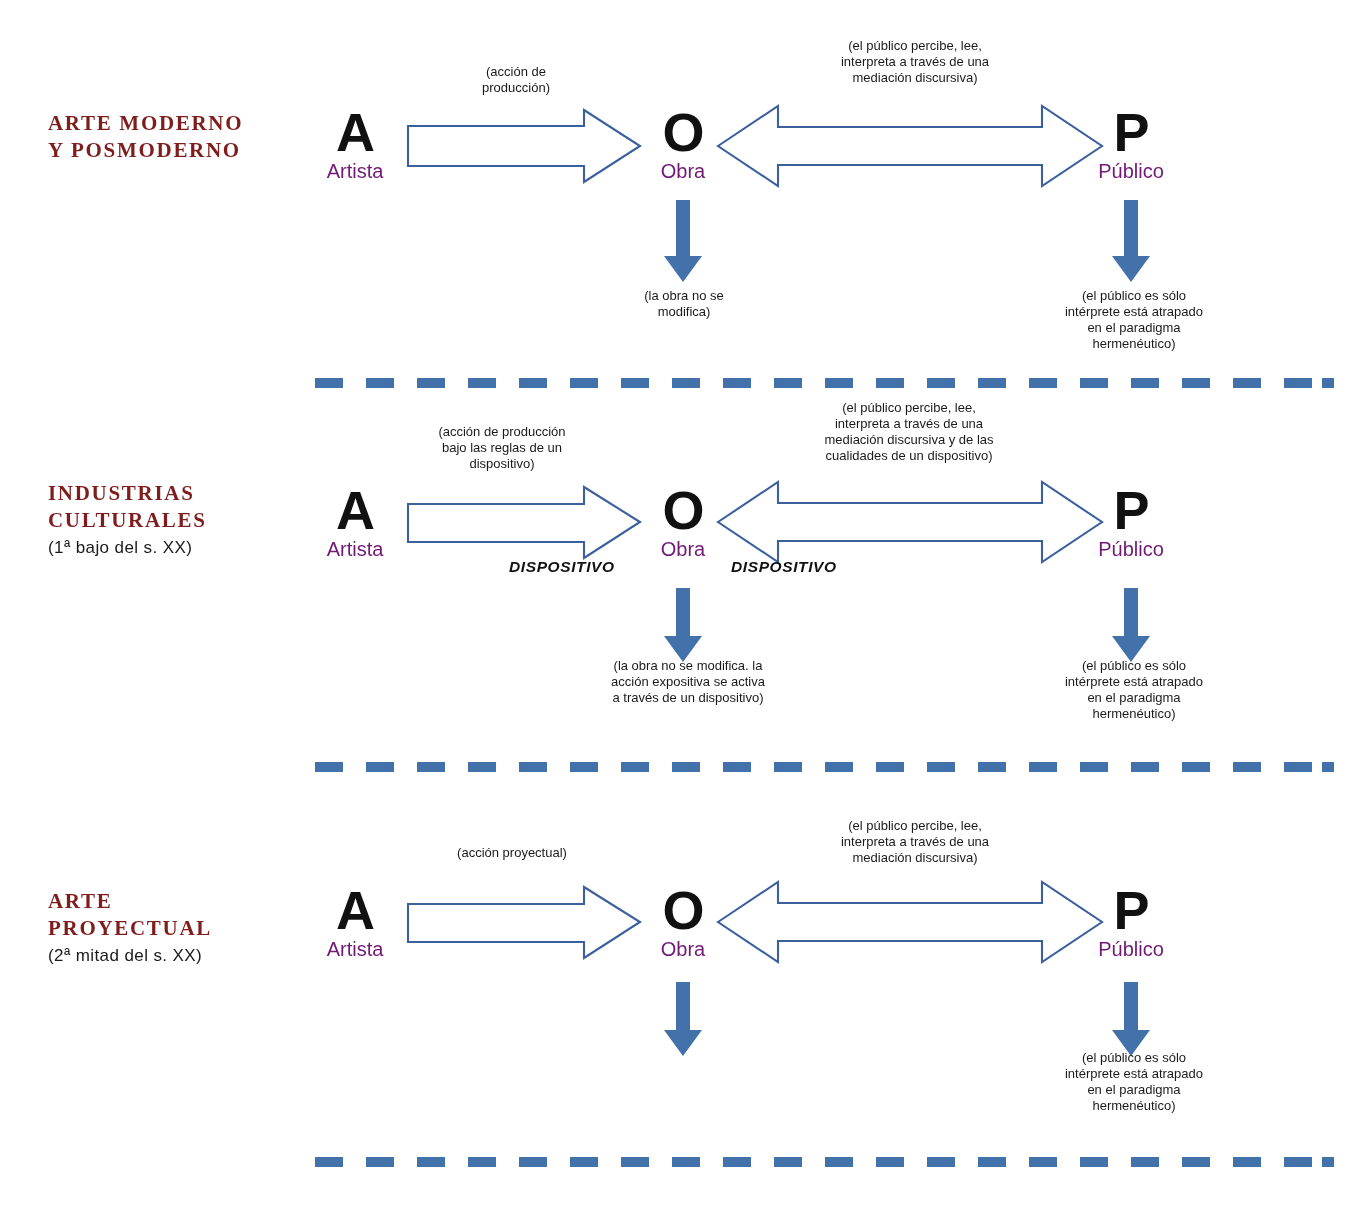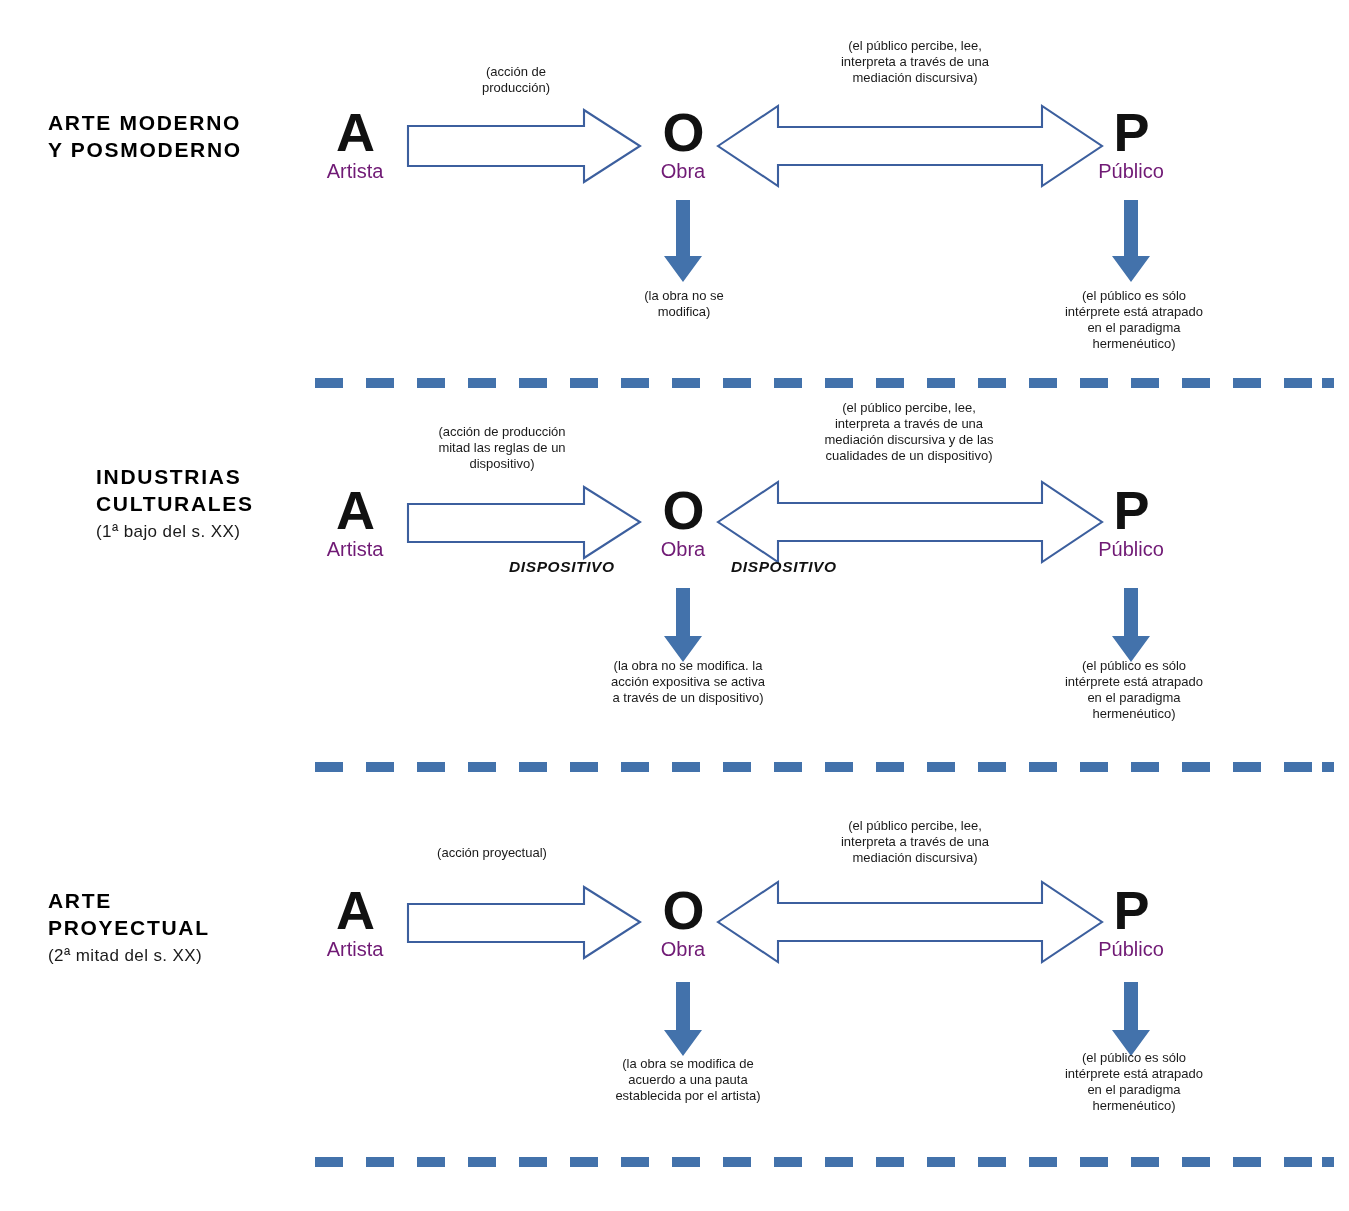--- a/index.html
+++ b/index.html
@@ -24,23 +24,24 @@
     position: absolute;
     left: 48px;
     width: 270px;
     text-align: left;
   }
   .sec-head .title {
     font-weight: bold;
     font-size: 21px;
     letter-spacing: 1.7px;
     line-height: 1.28;
-    color: #000000;
+    color: #7f1d1d;
     text-transform: uppercase;
     white-space: pre-line;
+    font-family: Liberation Serif, serif;
   }
   .sec-head .sub {
     font-size: 17px;
     letter-spacing: 0.4px;
     color: #1a1a1a;
     margin-top: 4px;
     font-weight: normal;
   }
 
   
@@ -216,41 +217,41 @@
   <div class="note" style="left:744px; top:38px; width:342px;">(el público percibe, lee,
 interpreta a través de una
 mediación discursiva)</div>
   <div class="note" style="left:566px; top:288px; width:236px;">(la obra no se
 modifica)</div>
   <div class="note" style="left:988px; top:288px; width:292px;">(el público es sólo
 intérprete está atrapado
 en el paradigma
 hermenéutico)</div>
 
-  <div class="sec-head" style="top:464px;margin-left:48px;">
+  <div class="sec-head" style="top:480px;">
     <div class="title">INDUSTRIAS
 CULTURALES</div>
     <div class="sub">(1ª bajo del s. XX)</div>
   </div>
 
   <div class="node" style="left:300px; top:486px;">
     <div class="glyph">A</div>
     <div class="cap">Artista</div>
   </div>
   <div class="node" style="left:628px; top:486px;">
     <div class="glyph">O</div>
     <div class="cap">Obra</div>
   </div>
   <div class="node" style="left:1076px; top:486px;">
     <div class="glyph">P</div>
     <div class="cap">Público</div>
   </div>
 
   <div class="note" style="left:372px; top:424px; width:260px;">(acción de producción
-mitad las reglas de un
+bajo las reglas de un
 dispositivo)</div>
   <div class="note" style="left:718px; top:400px; width:382px;">(el público percibe, lee,
 interpreta a través de una
 mediación discursiva y de las
 cualidades de un dispositivo)</div>
 
   <div class="dispositivo" style="left:509px; top:558px;">DISPOSITIVO</div>
   <div class="dispositivo" style="left:731px; top:558px;">DISPOSITIVO</div>
 
   <div class="note" style="left:532px; top:658px; width:312px;">(la obra no se modifica. la
@@ -273,25 +274,22 @@
   </div>
   <div class="node" style="left:628px; top:886px;">
     <div class="glyph">O</div>
     <div class="cap">Obra</div>
   </div>
   <div class="node" style="left:1076px; top:886px;">
     <div class="glyph">P</div>
     <div class="cap">Público</div>
   </div>
 
-  <div class="note" style="left:368px; top:845px; width:248px;">(acción proyectual)</div>
+  <div class="note" style="left:388px; top:845px; width:248px;">(acción proyectual)</div>
   <div class="note" style="left:744px; top:818px; width:342px;">(el público percibe, lee,
 interpreta a través de una
 mediación discursiva)</div>
-  <div class="note" style="left:532px; top:1056px; width:312px;">(la obra se modifica de
-acuerdo a una pauta
-establecida por el artista)</div>
   <div class="note" style="left:988px; top:1050px; width:292px;">(el público es sólo
 intérprete está atrapado
 en el paradigma
 hermenéutico)</div>
 
 </div>
 
 </body></html>

